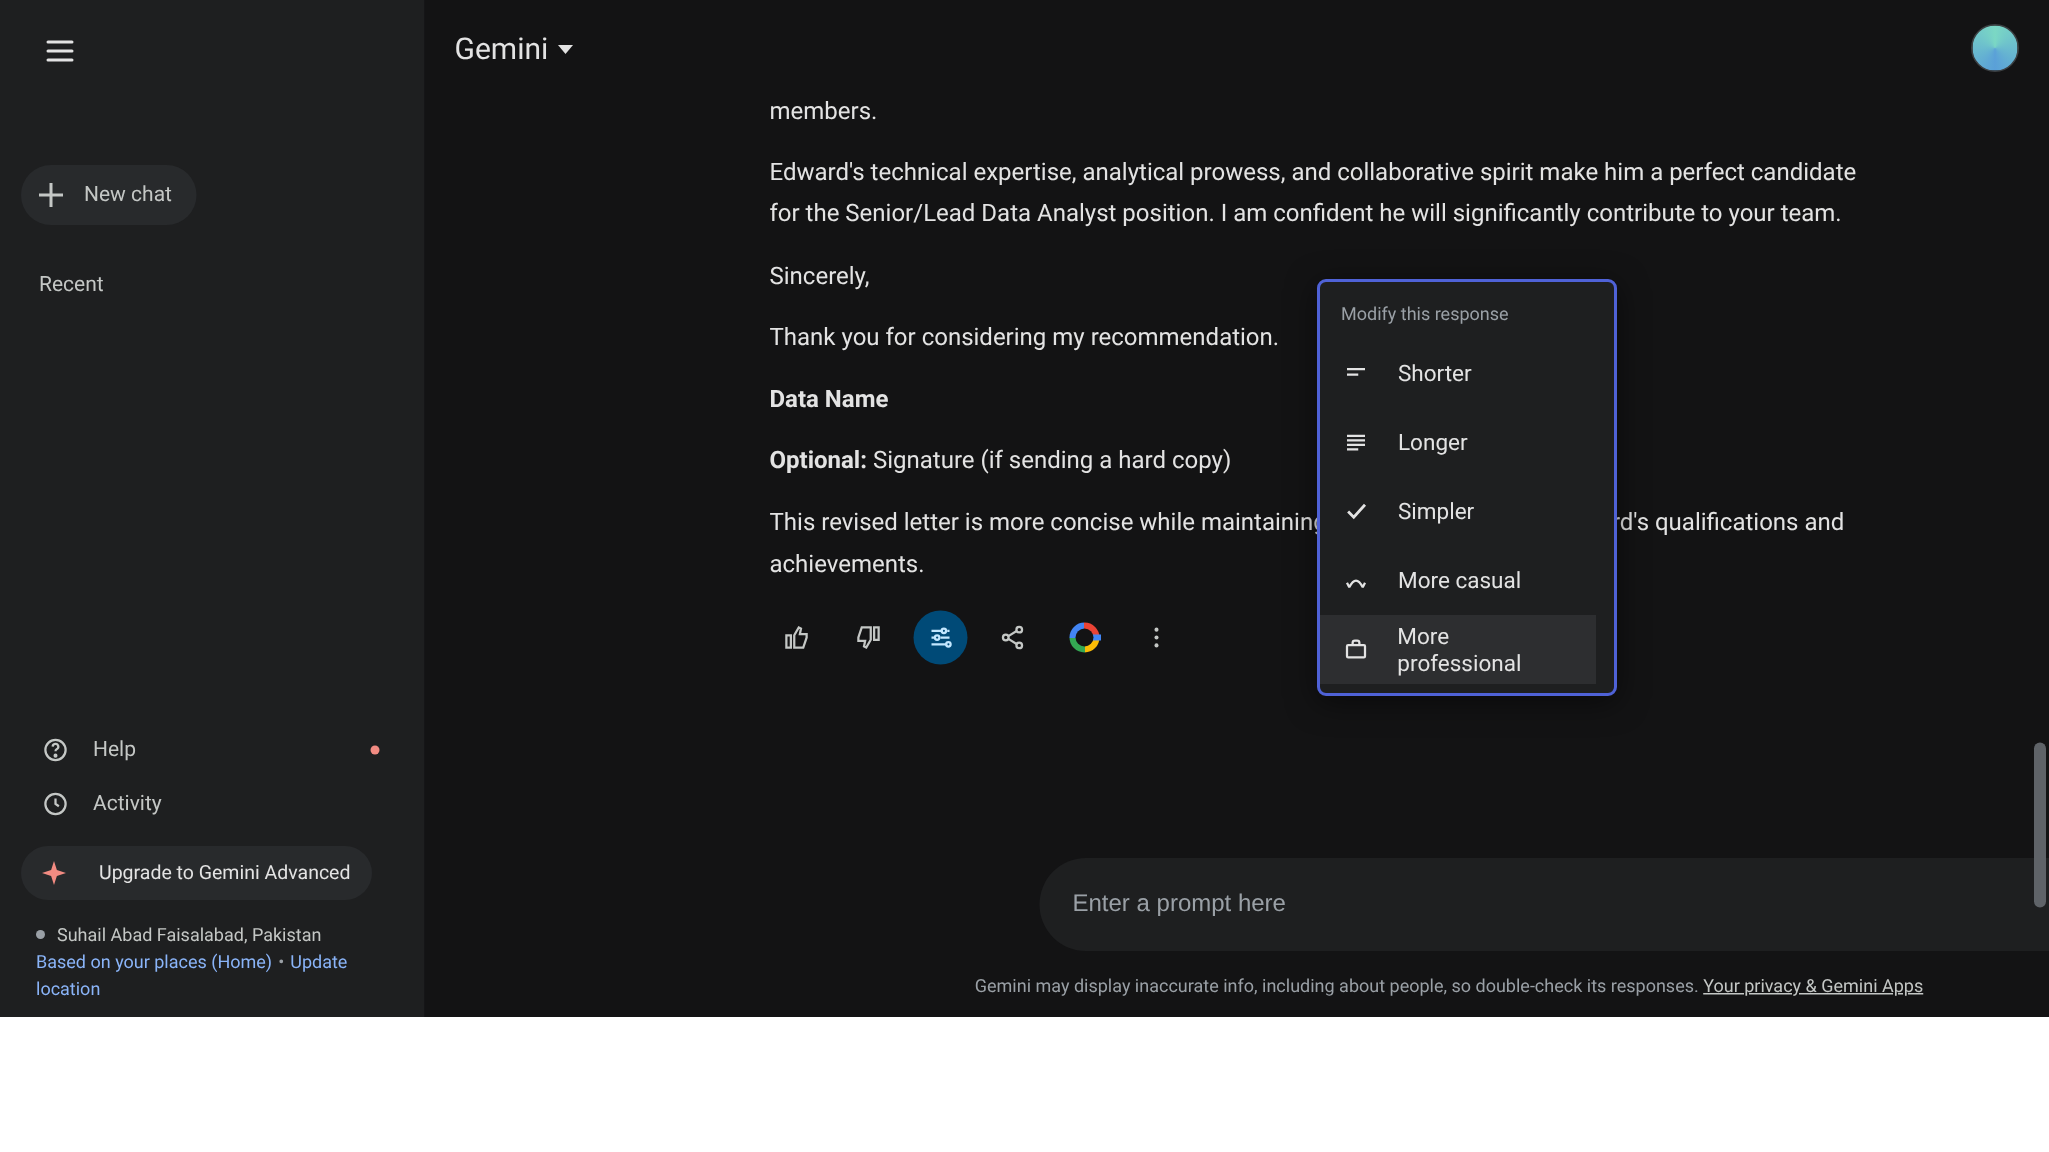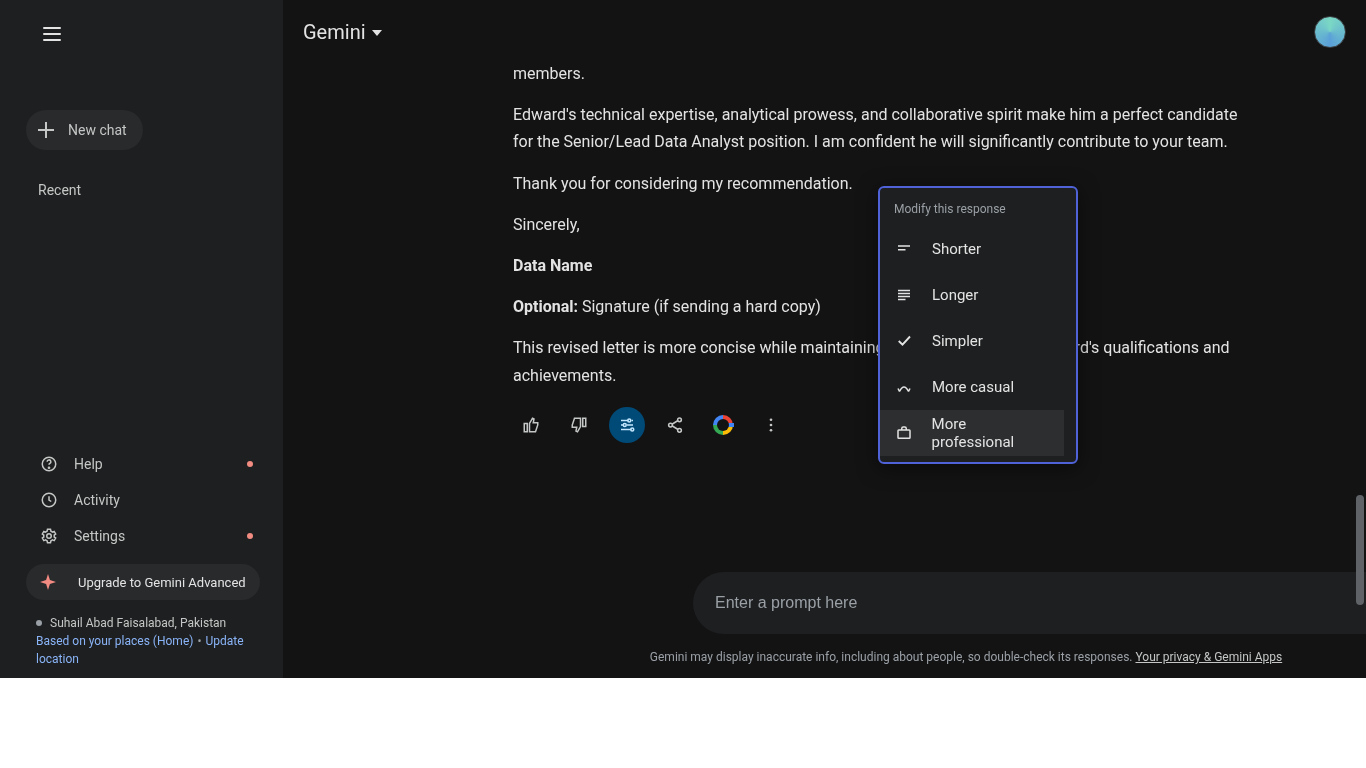--- a/index.html
+++ b/index.html
@@ -16,21 +16,21 @@
     display: flex;
     position: relative;
     color: #e3e3e3;
   }
   
   .sidebar {
     width: 283px;
     background: #1e1f20;
     display: flex;
     flex-direction: column;
-    padding: 14px 12px 10px 26px;
+    padding: 14px 12px 10px 14px;
     position: relative;
   }
   .menu-btn {
     width: 40px; height: 40px;
     border-radius: 50%;
     display: flex; align-items: center; justify-content: center;
     cursor: pointer;
     margin-left: 6px;
   }
   .hamburger {
@@ -329,28 +329,20 @@
         <span>Help</span>
         <div class="dot-ind"></div>
       </div>
       <div class="nav-row">
         <svg class="ico" viewBox="0 0 24 24" fill="none" stroke="currentColor" stroke-width="2">
             <circle cx="12" cy="12" r="9"></circle>
             <path d="M12 7v5l3 2"></path>
           </svg>
         <span>Activity</span>
       </div>
-      <div class="nav-row">
-        <svg class="ico" viewBox="0 0 24 24" fill="none" stroke="currentColor" stroke-width="2">
-            <circle cx="12" cy="12" r="3"></circle>
-            <path d="M19 12a7 7 0 0 0-.1-1.2l2-1.5-2-3.4-2.3.9a7 7 0 0 0-2-1.2L14 3h-4l-.6 2.6a7 7 0 0 0-2 1.2l-2.3-.9-2 3.4 2 1.5A7 7 0 0 0 5 12c0 .4 0 .8.1 1.2l-2 1.5 2 3.4 2.3-.9a7 7 0 0 0 2 1.2L10 21h4l.6-2.6a7 7 0 0 0 2-1.2l2.3.9 2-3.4-2-1.5c.1-.4.1-.8.1-1.2z"></path>
-          </svg>
-        <span>Settings</span>
-        <div class="dot-ind"></div>
-      </div>
 
       <div class="upgrade">
         <div class="spark"></div>
         <span>Upgrade to Gemini Advanced</span>
       </div>
 
       <div class="loc-block">
         <div class="loc-line1">
           <div class="loc-dot"></div>
           <span>Suhail Abad Faisalabad, Pakistan</span>
@@ -368,22 +360,22 @@
         <span>Gemini</span>
         <div class="brand-caret"></div>
       </div>
       <div class="avatar"></div>
     </div>
 
     <div class="content-scroll">
       <div class="content-inner" style="top:-4px;">
         <p>members.</p>
         <p>Edward's technical expertise, analytical prowess, and collaborative spirit make him a perfect candidate for the Senior/Lead Data Analyst position. I am confident he will significantly contribute to your team.</p>
+        <p>Sincerely,</p>
         <p>Thank you for considering my recommendation.</p>
-        <p>Sincerely,</p>
         <p class="bold">Data Name</p>
         <p><span class="bold">Optional:</span><span> Signature (if sending a hard copy)</span></p>
         <p>This revised letter is more concise while maintaining the key points about Edward's qualifications and achievements.</p>
 
         <div class="action-row">
           <div class="act-btn">
             <svg class="ico" viewBox="0 0 24 24" fill="none" stroke="currentColor" stroke-width="2">
                 <path d="M7 10v11H3V10h4zm3 11V10l4-7 2 1-1 5h6v3l-3 9H10z"></path>
               </svg>
           </div>

